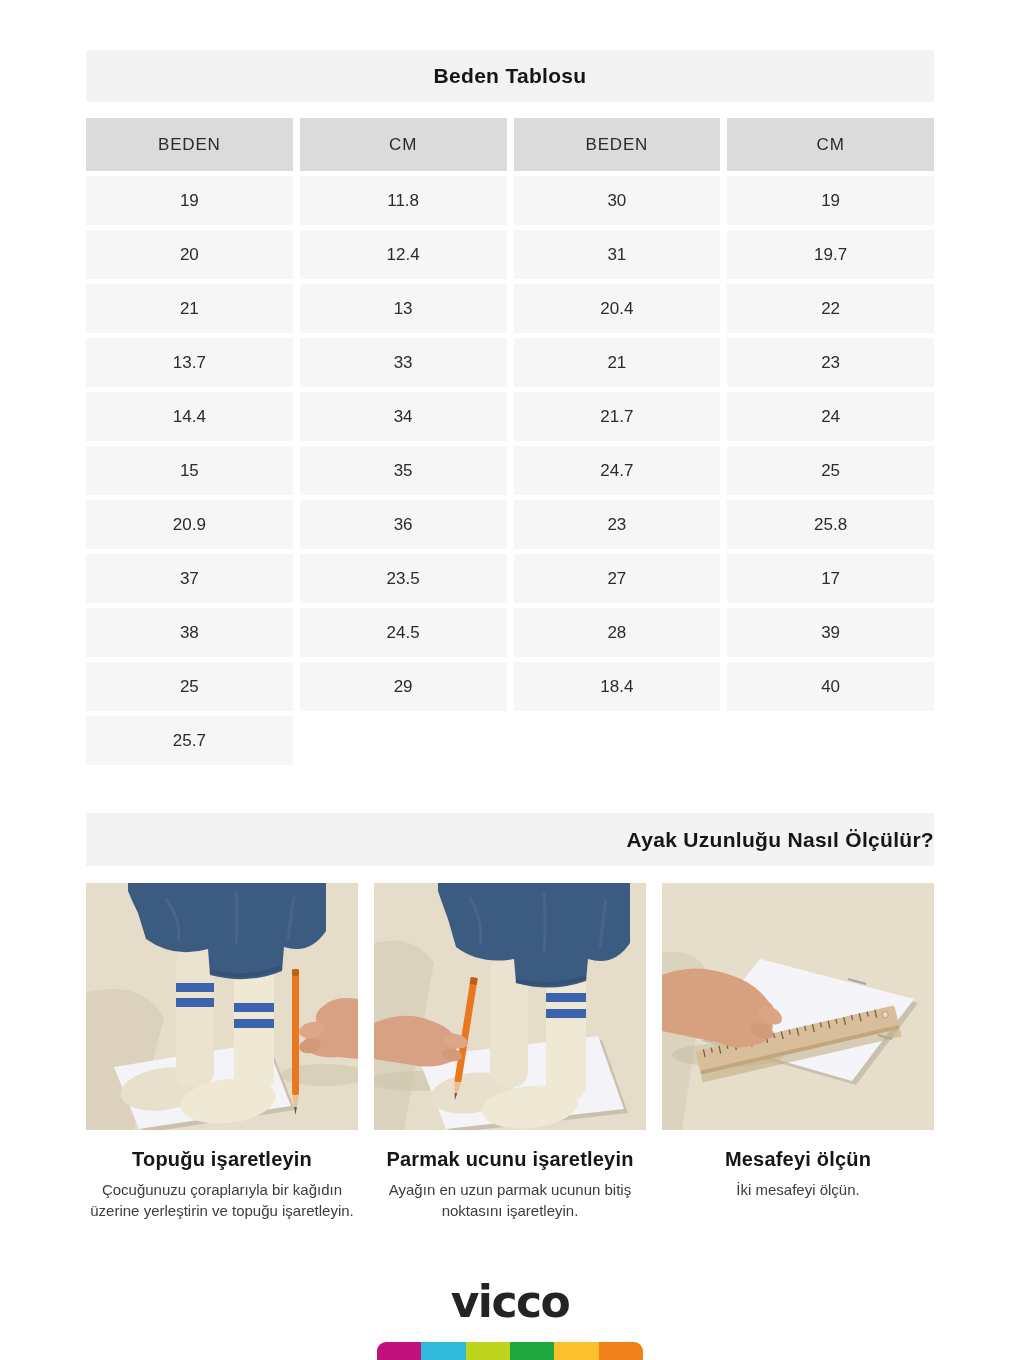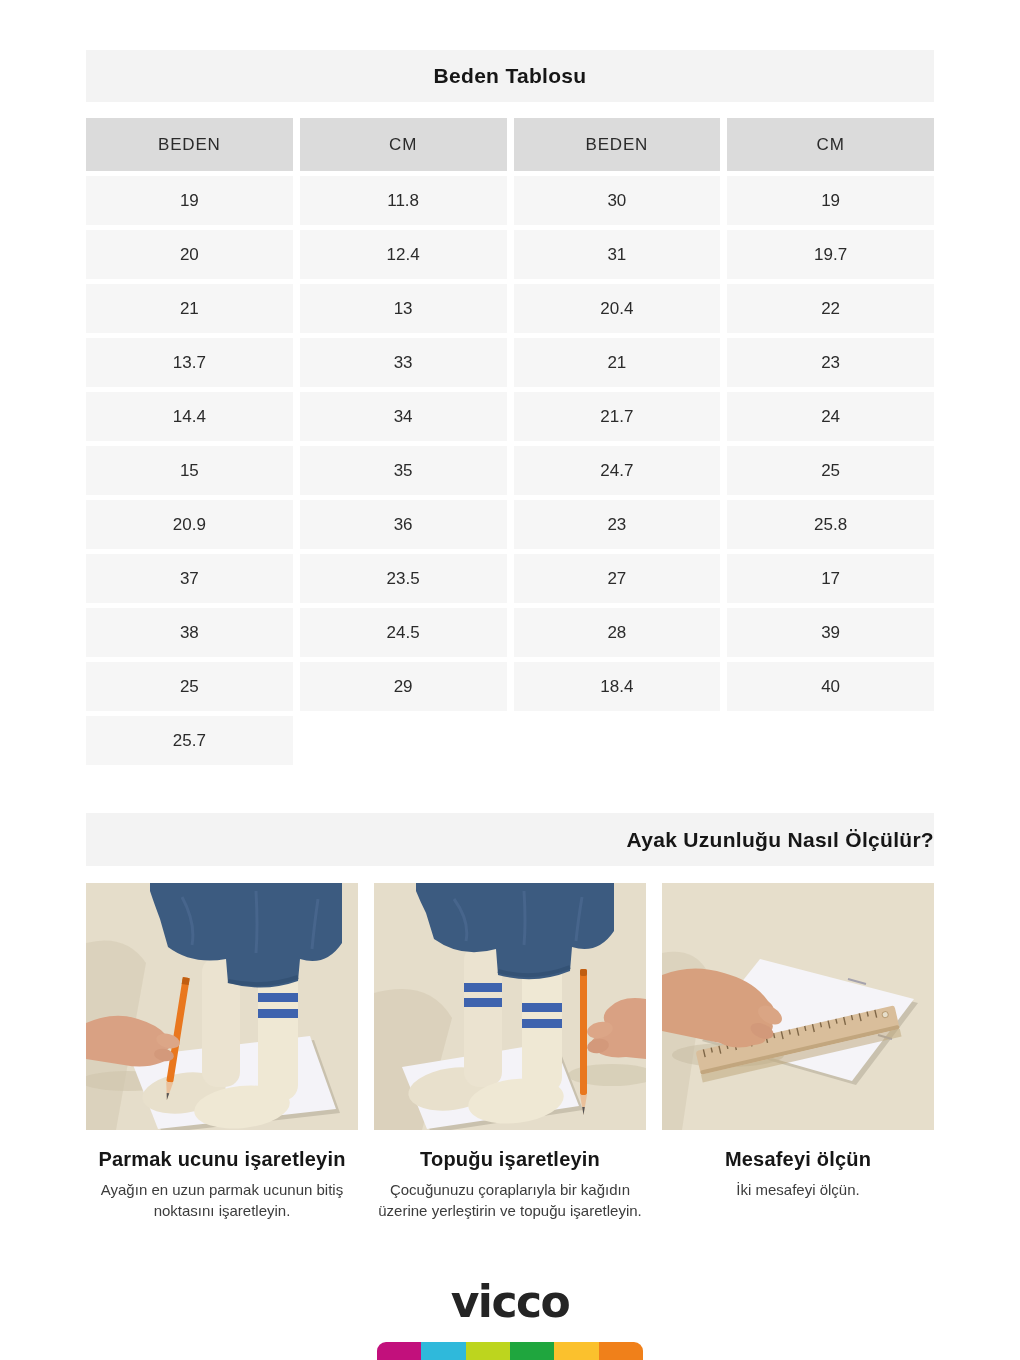--- a/index.html
+++ b/index.html
@@ -131,20 +131,50 @@
 
   <div class="band section-band">
     <span>Ayak Uzunluğu Nasıl Ölçülür?</span>
   </div>
 
   <div class="steps">
 
     <div class="step">
       <svg class="photo" viewBox="0 0 272 247">
         <rect width="272" height="247" fill="#E5DDCA"></rect>
+        <path d="M0 110 Q55 95 78 135 L48 247 L0 247 Z" fill="#CEC4AB" opacity="0.45"></path>
+        <ellipse cx="238" cy="192" rx="44" ry="11" fill="#CEC4AB" opacity="0.55"></ellipse>
+        <path d="M32 188 L184 163 L209 227 L57 250 Z" fill="#C9C1AE"></path>
+        <path d="M28 184 L180 159 L205 223 L53 246 Z" fill="#F4F3F8"></path>
+        <ellipse cx="78" cy="206" rx="44" ry="21" fill="#E8E0CC" transform="rotate(-8 78 206)"></ellipse>
+        <rect x="90" y="62" width="38" height="142" rx="15" fill="#EBE3D0"></rect>
+        <rect x="90" y="100" width="38" height="9" fill="#3E63AE"></rect>
+        <rect x="90" y="115" width="38" height="9" fill="#3E63AE"></rect>
+        <ellipse cx="142" cy="218" rx="48" ry="22" fill="#EFE8D4" transform="rotate(-7 142 218)"></ellipse>
+        <rect x="148" y="68" width="40" height="142" rx="16" fill="#EFE8D4"></rect>
+        <rect x="148" y="120" width="40" height="9" fill="#3E63AE"></rect>
+        <rect x="148" y="136" width="40" height="9" fill="#3E63AE"></rect>
+        <path d="M42 0 H240 V48 Q224 72 198 64 L196 88 Q162 102 124 92 L122 66 Q88 76 60 56 L52 30 Q46 18 42 8 Z" fill="#3C5B80"></path>
+        <path d="M80 16 Q96 38 92 58 M150 8 Q152 40 150 62 M208 14 Q204 38 202 58" stroke="#527098" stroke-width="3" fill="none" opacity="0.5"></path>
+        <path d="M124 88 Q160 98 196 84" stroke="#2E4A6C" stroke-width="4" fill="none" opacity="0.55"></path>
+        <rect x="206" y="86" width="7" height="126" rx="2" fill="#E9771E"></rect>
+        <rect x="206" y="86" width="7" height="7" rx="2" fill="#C05E12"></rect>
+        <path d="M206 212 L213 212 L209.5 232 Z" fill="#EAC09A"></path>
+        <path d="M208.2 224 L210.8 224 L209.5 232 Z" fill="#555555"></path>
+        <path d="M272 116 Q248 112 236 124 Q226 132 232 142 Q216 142 222 154 Q212 160 222 168 Q232 176 252 174 L272 176 Z" fill="#D9A183"></path>
+        <ellipse cx="226" cy="147" rx="13" ry="8" fill="#DCA687" transform="rotate(-12 226 147)"></ellipse>
+        <ellipse cx="224" cy="163" rx="11" ry="7" fill="#D3997B" transform="rotate(-10 224 163)"></ellipse>
+      </svg>
+      <div class="step-heading">Topuğu işaretleyin</div>
+      <p class="step-desc">Çocuğunuzu çoraplarıyla bir kağıdın üzerine yerleştirin ve topuğu işaretleyin.</p>
+    </div>
+
+    <div class="step">
+      <svg class="photo" viewBox="0 0 272 247">
+        <rect width="272" height="247" fill="#E5DDCA"></rect>
         <path d="M0 60 Q40 50 60 80 L30 247 L0 247 Z" fill="#CEC4AB" opacity="0.4"></path>
         <ellipse cx="42" cy="198" rx="48" ry="10" fill="#CEC4AB" opacity="0.6"></ellipse>
         <path d="M48 178 L228 157 L254 230 L76 250 Z" fill="#C9C1AE"></path>
         <path d="M44 174 L224 153 L250 226 L72 246 Z" fill="#F4F3F8"></path>
         <ellipse cx="98" cy="210" rx="42" ry="20" fill="#E8E0CC" transform="rotate(-8 98 210)"></ellipse>
         <rect x="116" y="74" width="38" height="130" rx="15" fill="#EBE3D0"></rect>
         <ellipse cx="156" cy="224" rx="48" ry="21" fill="#EFE8D4" transform="rotate(-6 156 224)"></ellipse>
         <rect x="172" y="80" width="40" height="138" rx="16" fill="#EFE8D4"></rect>
         <rect x="172" y="110" width="40" height="9" fill="#3E63AE"></rect>
         <rect x="172" y="126" width="40" height="9" fill="#3E63AE"></rect>
@@ -160,50 +190,20 @@
         <path d="M0 140 Q28 128 52 136 Q72 142 80 152 Q90 160 80 168 Q88 176 74 180 Q58 186 38 182 L0 176 Z" fill="#D9A183"></path>
         <ellipse cx="82" cy="158" rx="12" ry="7" fill="#DCA687" transform="rotate(14 82 158)"></ellipse>
         <ellipse cx="78" cy="172" rx="10" ry="6" fill="#D3997B" transform="rotate(10 78 172)"></ellipse>
       </svg>
       <div class="step-heading">Parmak ucunu işaretleyin</div>
       <p class="step-desc">Ayağın en uzun parmak ucunun bitiş noktasını işaretleyin.</p>
     </div>
 
     <div class="step">
       <svg class="photo" viewBox="0 0 272 247">
-        <rect width="272" height="247" fill="#E5DDCA"></rect>
-        <path d="M0 110 Q55 95 78 135 L48 247 L0 247 Z" fill="#CEC4AB" opacity="0.45"></path>
-        <ellipse cx="238" cy="192" rx="44" ry="11" fill="#CEC4AB" opacity="0.55"></ellipse>
-        <path d="M32 188 L184 163 L209 227 L57 250 Z" fill="#C9C1AE"></path>
-        <path d="M28 184 L180 159 L205 223 L53 246 Z" fill="#F4F3F8"></path>
-        <ellipse cx="78" cy="206" rx="44" ry="21" fill="#E8E0CC" transform="rotate(-8 78 206)"></ellipse>
-        <rect x="90" y="62" width="38" height="142" rx="15" fill="#EBE3D0"></rect>
-        <rect x="90" y="100" width="38" height="9" fill="#3E63AE"></rect>
-        <rect x="90" y="115" width="38" height="9" fill="#3E63AE"></rect>
-        <ellipse cx="142" cy="218" rx="48" ry="22" fill="#EFE8D4" transform="rotate(-7 142 218)"></ellipse>
-        <rect x="148" y="68" width="40" height="142" rx="16" fill="#EFE8D4"></rect>
-        <rect x="148" y="120" width="40" height="9" fill="#3E63AE"></rect>
-        <rect x="148" y="136" width="40" height="9" fill="#3E63AE"></rect>
-        <path d="M42 0 H240 V48 Q224 72 198 64 L196 88 Q162 102 124 92 L122 66 Q88 76 60 56 L52 30 Q46 18 42 8 Z" fill="#3C5B80"></path>
-        <path d="M80 16 Q96 38 92 58 M150 8 Q152 40 150 62 M208 14 Q204 38 202 58" stroke="#527098" stroke-width="3" fill="none" opacity="0.5"></path>
-        <path d="M124 88 Q160 98 196 84" stroke="#2E4A6C" stroke-width="4" fill="none" opacity="0.55"></path>
-        <rect x="206" y="86" width="7" height="126" rx="2" fill="#E9771E"></rect>
-        <rect x="206" y="86" width="7" height="7" rx="2" fill="#C05E12"></rect>
-        <path d="M206 212 L213 212 L209.5 232 Z" fill="#EAC09A"></path>
-        <path d="M208.2 224 L210.8 224 L209.5 232 Z" fill="#555555"></path>
-        <path d="M272 116 Q248 112 236 124 Q226 132 232 142 Q216 142 222 154 Q212 160 222 168 Q232 176 252 174 L272 176 Z" fill="#D9A183"></path>
-        <ellipse cx="226" cy="147" rx="13" ry="8" fill="#DCA687" transform="rotate(-12 226 147)"></ellipse>
-        <ellipse cx="224" cy="163" rx="11" ry="7" fill="#D3997B" transform="rotate(-10 224 163)"></ellipse>
-      </svg>
-      <div class="step-heading">Topuğu işaretleyin</div>
-      <p class="step-desc">Çocuğunuzu çoraplarıyla bir kağıdın üzerine yerleştirin ve topuğu işaretleyin.</p>
-    </div>
-
-    <div class="step">
-      <svg class="photo" viewBox="0 0 272 247">
         <rect width="272" height="247" fill="#E6DECB"></rect>
         <path d="M0 70 Q30 64 44 86 L20 247 L0 247 Z" fill="#CEC4AB" opacity="0.4"></path>
         <path d="M102 80 L256 120 L194 202 L40 158 Z" fill="#C9C1AE"></path>
         <path d="M98 76 L252 116 L190 198 L36 154 Z" fill="#F5F4F8"></path>
         <path d="M186 96 L204 101 M216 152 L230 156 M118 164 L134 168" stroke="#A5A2AD" stroke-width="2"></path>
         <ellipse cx="66" cy="172" rx="56" ry="12" fill="#C6BBA1" opacity="0.5"></ellipse>
         <g transform="rotate(-13 140 158)">
           <rect x="34" y="168" width="204" height="8" fill="#BFA980" opacity="0.55"></rect>
           <rect x="34" y="144" width="204" height="24" rx="3" fill="#D9BE9B"></rect>
           <rect x="34" y="164" width="204" height="4" rx="2" fill="#C2A67E"></rect>

